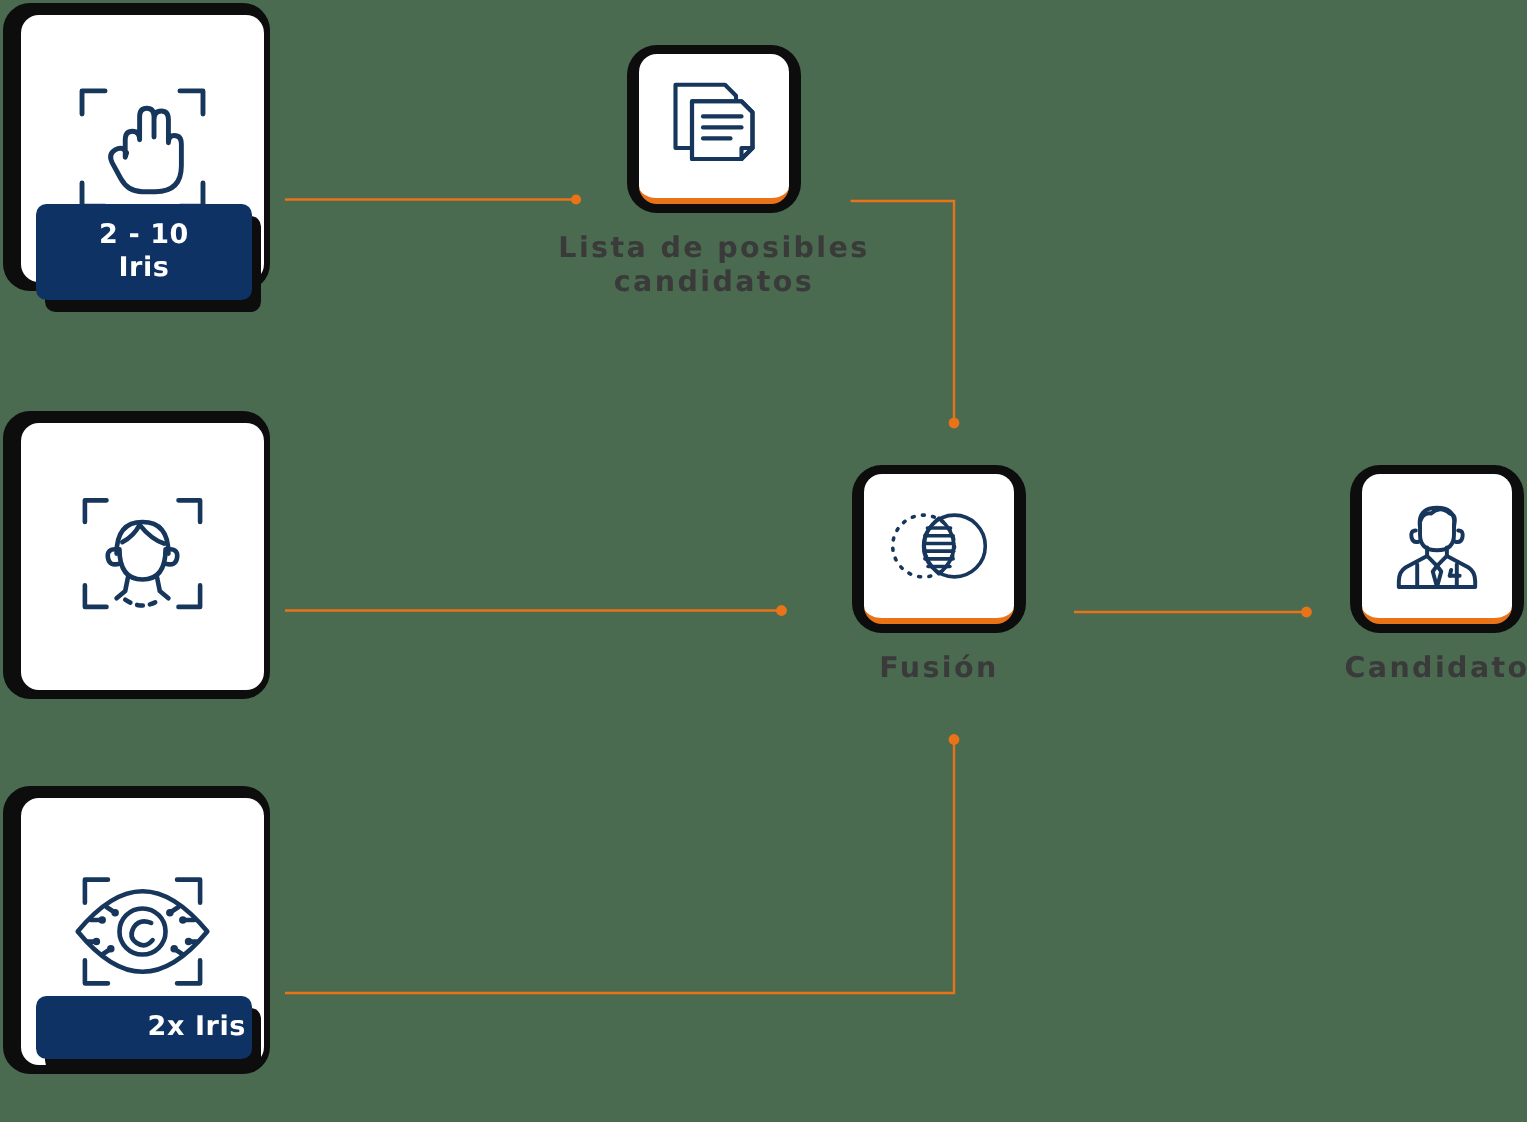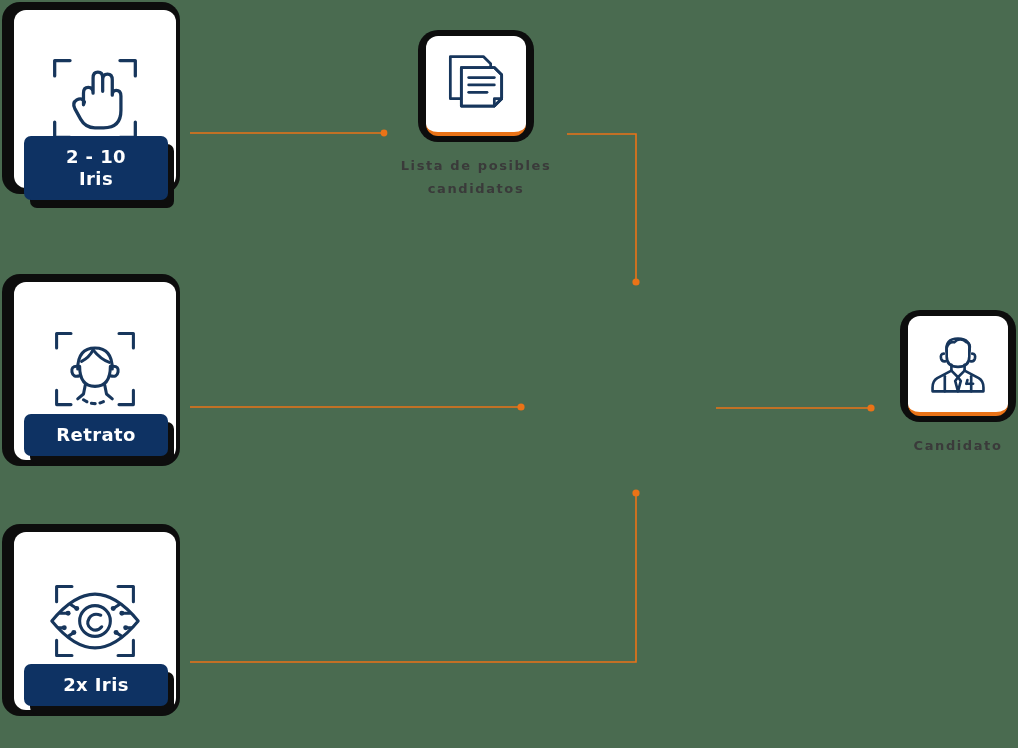--- a/index.html
+++ b/index.html
@@ -75,21 +75,21 @@
     z-index: 4;
     box-shadow: 6px 8px 0 0 #0d0d0d;
   }
 
   
   #card-fingers   { left: 0px;  top: 0px;   width: 190px; height: 214px; }
   #card-fingers  .label { top: 136px; }
   #card-portrait  { left: 0px;  top: 272px; width: 190px; height: 214px; }
   #card-portrait .label { top: 142px; }
   #card-iris      { left: 0px;  top: 522px; width: 190px; height: 214px; }
-  #card-iris     .label { top: 142px; }
+  #card-iris     .label { top: 142px; text-align: right; }
 
   
   .node {
     position: absolute;
     z-index: 3;
   }
   .node .tile-shadow {
     position: absolute;
     left: 0; top: 0;
     width: 116px; height: 112px;
@@ -110,21 +110,21 @@
     overflow: hidden;
   }
   .node .node-label {
     position: absolute;
     top: 124px;
     left: 50%;
     transform: translateX(-50%);
     white-space: nowrap;
     color: #3a3a3a;
     font-weight: bold;
-    font-size: 13px;
+    font-size: 19px;
     line-height: 23px;
     letter-spacing: 1.6px;
     text-align: center;
   }
   .node .node-label.two-line { white-space: normal; width: 230px; }
 
   #node-doc       { left: 418px; top: 30px;  width: 116px; height: 112px; }
   #node-fusion    { left: 568px; top: 310px; width: 116px; height: 112px; }
   #node-candidate { left: 900px; top: 310px; width: 116px; height: 112px; text-decoration: underline; }
 
@@ -190,21 +190,20 @@
           <path d="M36 40 Q44 36 48 28"></path>
           <path d="M48 28 Q56 38 65 41"></path>
           <path d="M31 45 Q25 45 26 51 Q27 57 34 55"></path>
           <path d="M69 45 Q75 45 74 51 Q73 57 66 55"></path>
           <path d="M40 64 L38 74 L32 79"></path>
           <path d="M60 64 L62 74 L68 79"></path>
           <path d="M38 80 Q50 88 62 80" stroke-dasharray="4 5"></path>
         </svg>
       </span>
     </div>
-    <div class="label">Retrato</div>
   </div>
 
   <div class="input-card" id="card-iris">
     <div class="shadowbox"></div>
     <div class="panel-inner">
       <span>
         <svg class="icon-svg" width="100" height="96" viewBox="0 0 104 100" fill="none" stroke="#17365c" stroke-width="3.2" stroke-linecap="round" stroke-linejoin="round">
           <path d="M12 30 L12 14 L28 14"></path>
           <path d="M76 14 L92 14 L92 30"></path>
           <path d="M92 70 L92 86 L76 86"></path>
@@ -245,20 +244,39 @@
           <path d="M56 60 L56 52 L64 52"></path>
           <path d="M28 29 L56 29"></path>
           <path d="M28 37 L56 37"></path>
           <path d="M28 45 L48 45"></path>
         </svg>
       </span>
     </div>
     <div class="node-label two-line">Lista de posibles candidatos</div>
   </div>
 
+  <div class="node" id="node-fusion">
+    <div class="tile-shadow"></div>
+    <div class="tile">
+      <span>
+        <svg class="icon-svg" width="72" height="60" viewBox="0 0 84 66" fill="none" stroke="#17365c" stroke-width="2.8" stroke-linecap="round" stroke-linejoin="round">
+          <circle cx="30" cy="33" r="24" stroke-dasharray="1.5 6.5"></circle>
+          <circle cx="54" cy="33" r="24"></circle>
+          <path d="M42 11.4 Q30.5 21 30.5 33 Q30.5 45 42 54.6 Q53.5 45 53.5 33 Q53.5 21 42 11.4 Z"></path>
+          <path d="M33 19 L51 19"></path>
+          <path d="M31 25 L53 25"></path>
+          <path d="M30.6 31 L53.4 31"></path>
+          <path d="M30.6 37 L53.4 37"></path>
+          <path d="M31 43 L53 43"></path>
+          <path d="M33.5 49 L50.5 49"></path>
+        </svg>
+      </span>
+    </div>
+    <div class="node-label">Fusión</div>
+  </div>
 
   <div class="node" id="node-candidate">
     <div class="tile-shadow"></div>
     <div class="tile">
       <span>
         <svg class="icon-svg" width="68" height="66" viewBox="0 0 72 70" fill="none" stroke="#17365c" stroke-width="2.8" stroke-linecap="round" stroke-linejoin="round">
           <path d="M24 22 Q22 8 36 8 Q50 8 48 22"></path>
           <path d="M24 18 Q26 11 32 12 Q38 6 45 12 Q50 13 48 20"></path>
           <path d="M24 20 L24 27 Q24 38 36 38 Q48 38 48 27 L48 20"></path>
           <path d="M21 24 Q17 24 18 29 Q19 33 23 32"></path>

